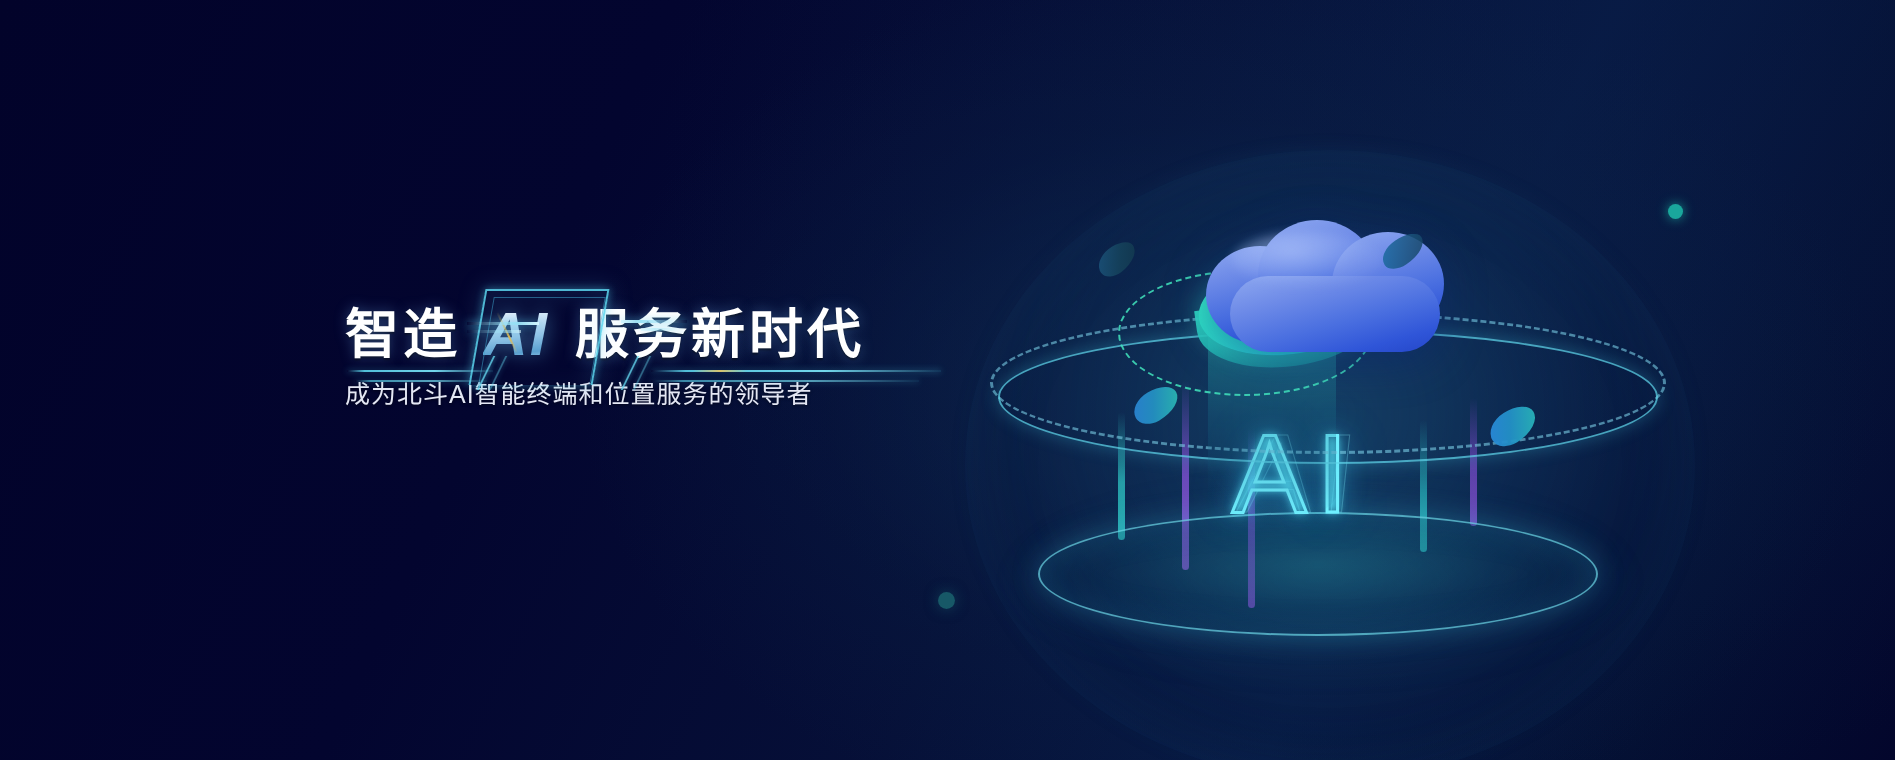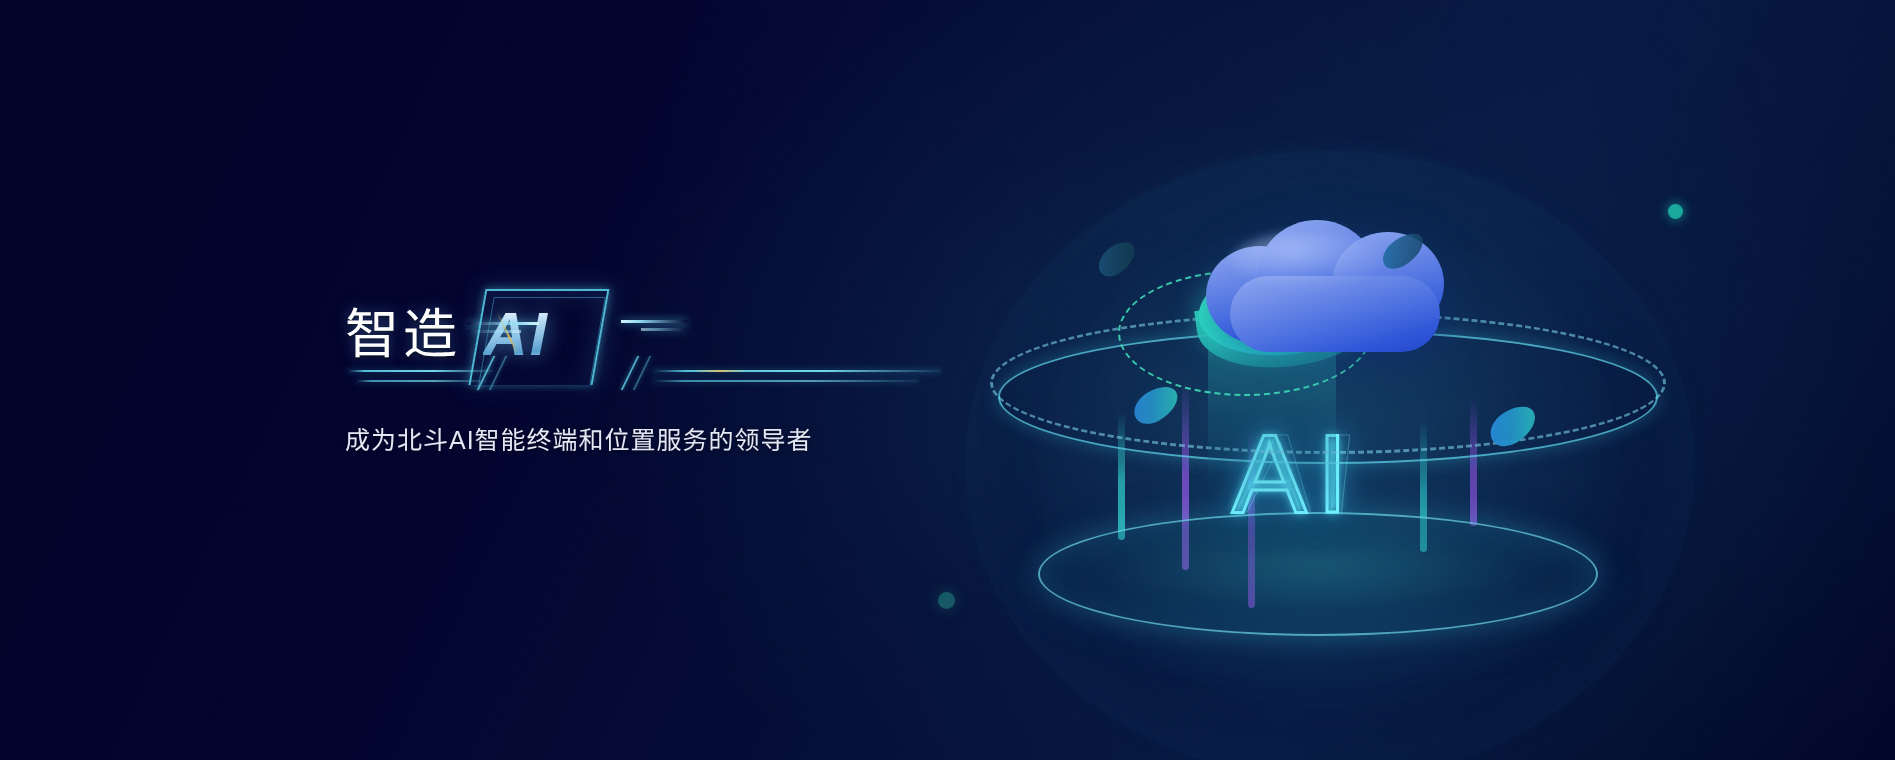--- a/index.html
+++ b/index.html
@@ -47,21 +47,21 @@
   }
 
   .headline {
     position:relative;
     height:76px;
     white-space:nowrap;
     display:flex; align-items:center;
   }
   .hl-seg {
     font-size:54px;
-    font-weight:400;
+    font-weight:700;
     letter-spacing:4px;
     color:#ffffff;
     text-shadow:0 0 14px rgba(120,190,255,0.35), 0 2px 2px rgba(0,0,0,0.55);
     line-height:1;
     text-align:center;
   }
   .hl-ai {
     position:relative;
     display:inline-block;
     margin:0 26px 0 22px;
@@ -143,21 +143,20 @@
   .ul-diag.d2 { left:152px; opacity:.55; }
   .ul-diag.d3 { left:284px; }
   .ul-diag.d4 { left:296px; opacity:.55; }
   .ul-gold {
     position:absolute;
     left:348px; top:4px; width:54px; height:2px;
     background:linear-gradient(90deg, rgba(226,183,80,0) 0%, rgba(232,195,96,0.9) 50%, rgba(226,183,80,0) 100%);
   }
 
   .sub {
-    margin-top:46px;
   }
   .sub-line {
     font-size:25px;
     line-height:44px;
     letter-spacing:1px;
     color:#e4e7f4;
     text-shadow:0 1px 3px rgba(0,0,0,0.5);
     white-space:nowrap;
   }
 
@@ -341,20 +340,21 @@
     <div class="headline">
       <span class="hl-seg">智造</span>
 
       <span class="hl-ai">
         <span>AI</span>
         <span class="ai-frame f1"></span>
         <span class="ai-frame f2"></span>
         <span class="ai-spark"></span>
       </span>
 
+      <span class="hl-seg">服务新时代</span>
 
       <span class="streak s1"></span>
       <span class="streak s2"></span>
       <span class="streak s3"></span>
       <span class="streak s4"></span>
 
       <div class="underlines">
         <span class="ul u1"></span>
         <span class="ul u2"></span>
         <span class="ul u3"></span>

